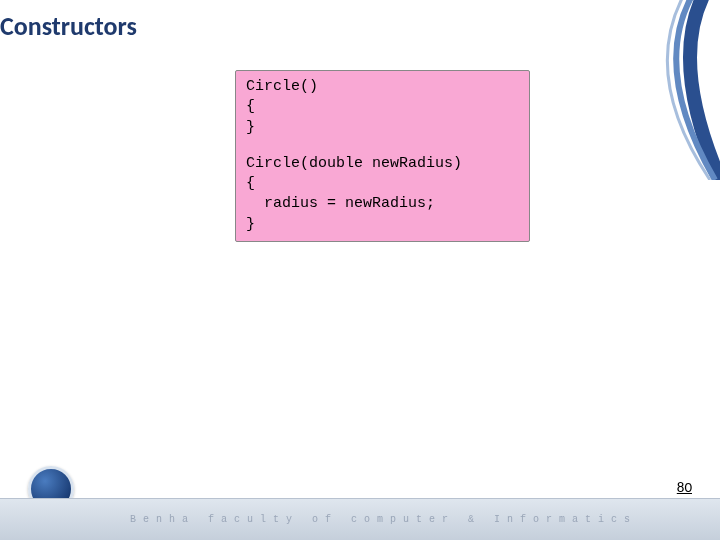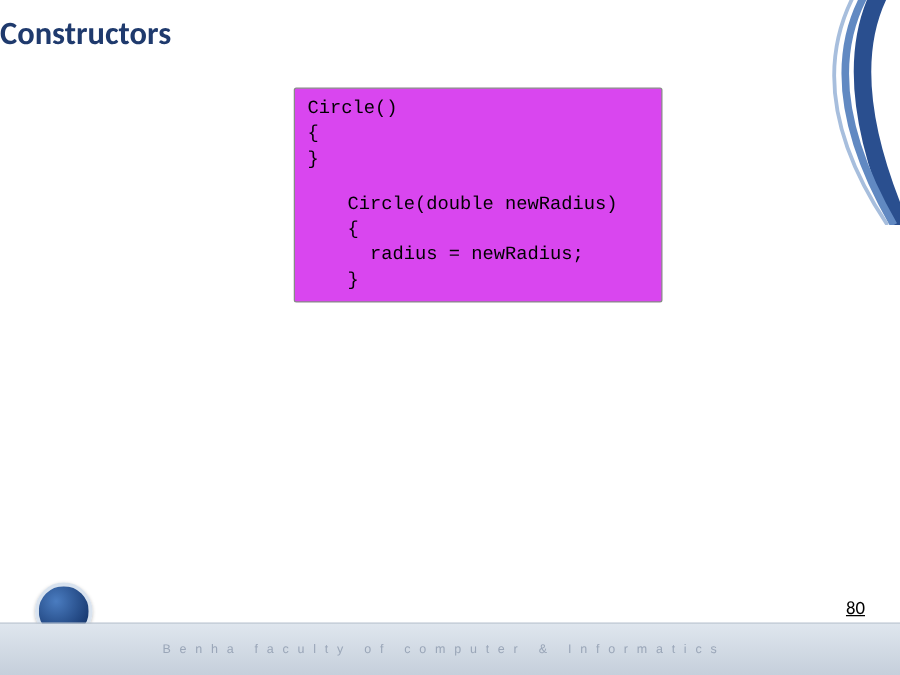--- a/index.html
+++ b/index.html
@@ -28,30 +28,30 @@
     color: #111;
     margin: 44px 120px 0 130px;
     line-height: 1.25;
   }
   .code-wrap {
     margin: 28px 0 0 235px;
     width: 295px;
     border: 1px solid #888;
     border-radius: 2px;
     padding: 6px 10px;
-    background: #d946ef;
+    background: #f9a8d4;
   }
   .code {
     font-family: "Courier New", monospace;
     font-size: 15px;
     color: #000;
     white-space: pre;
     line-height: 1.35;
   }
-  .code-block2 { margin-top: 16px; margin-left: 32px; }
+  .code-block2 { margin-top: 16px; }
   .page-num {
     position: absolute;
     right: 28px;
     bottom: 44px;
     font-size: 15px;
     color: #000;
     text-decoration: underline;
     margin-left: 37px;
   }
   
@@ -93,21 +93,21 @@
     font-size: 10px;
     letter-spacing: 2px;
     color: #5b6f8e;
     font-weight: bold;
   }
   .footer-text {
     margin-left: 130px;
     font-size: 10px;
     letter-spacing: 7px;
     color: #9aa6b8;
-    font-family: Liberation Sans, sans-serif;
+    font-family: Liberation Mono, monospace;
   }
 </style>
 </head>
 <body>
 <div class="slide">
 
   <div class="swoosh">
     <svg viewBox="0 0 130 200" width="130" height="200">
       <path d="M120 -10 Q60 60 120 200" stroke="#2a4f8f" stroke-width="14" fill="none"></path>
       <path d="M110 -10 Q40 70 115 200" stroke="#6189c2" stroke-width="6" fill="none"></path>

